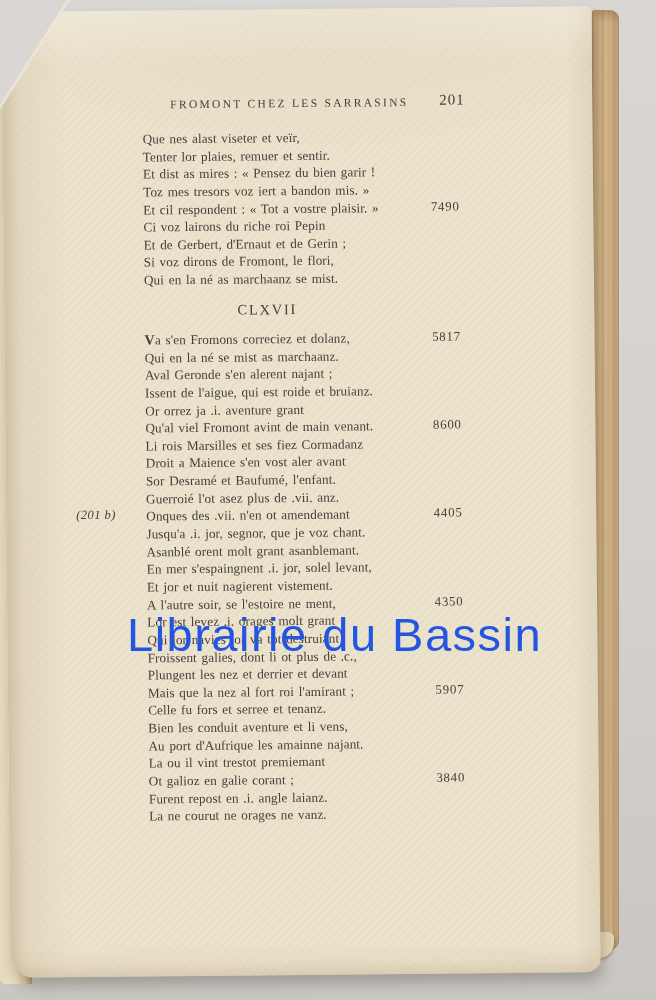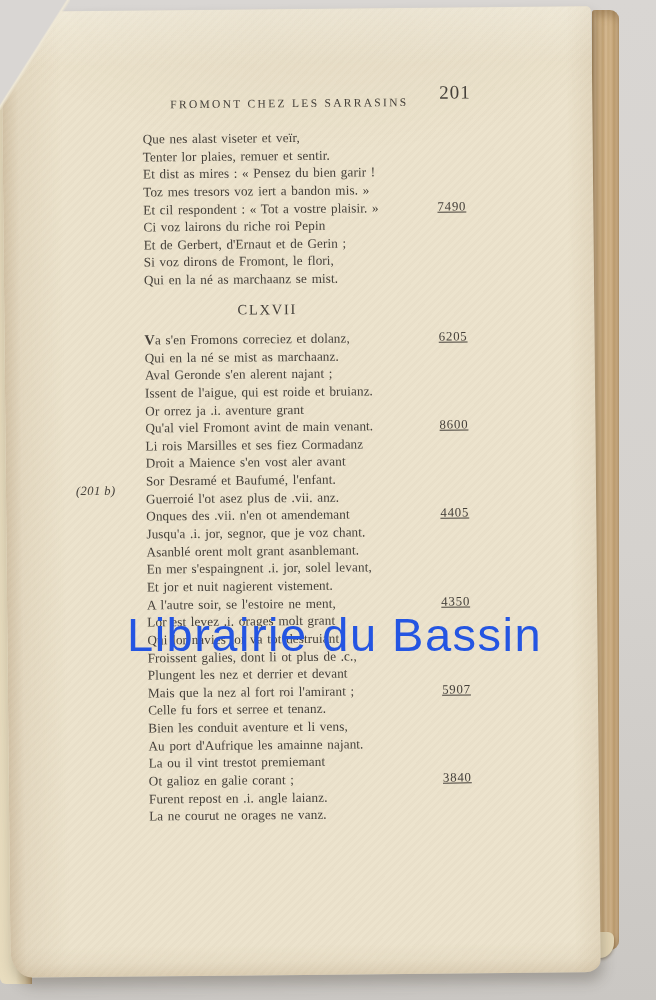--- a/index.html
+++ b/index.html
@@ -66,41 +66,41 @@
     background:linear-gradient(to bottom right,
       #d9d6d3 47%, #efe8d6 48.5%, rgba(239,232,214,0) 51%);
   }
 
   
   .running-title{
     position:absolute;left:168px;top:88px;
     font-size:11.5px;letter-spacing:2.3px;color:var(--ink);white-space:nowrap;
   }
   .page-number{
-    position:absolute;left:437px;top:74px;
-    font-size:19px;letter-spacing:1px;color:var(--ink);
+    position:absolute;left:437px;top:84px;
+    font-size:15px;letter-spacing:1px;color:var(--ink);
   }
   .stanza{position:absolute;left:140px;width:330px;color:var(--ink);font-size:13.2px;}
   #stanza1{top:120px;}
   #stanza2{top:321px;}
   .verse-row{
     position:relative;height:17.65px;line-height:17.65px;
     white-space:nowrap;letter-spacing:.1px;word-spacing:1.2px;
   }
   .verse-num{
-    position:absolute;left:281px;top:0;width:42px;text-align:right;
-    font-size:12.8px;letter-spacing:.8px;word-spacing:0;text-decoration:underline;
+    position:absolute;left:281px;top:0;width:42px;text-align:center;
+    font-size:12.8px;letter-spacing:.8px;word-spacing:0;
   }
   .lettrine{font-weight:bold;font-size:14.2px;}
   .section-heading{
     position:absolute;left:140px;top:292px;width:246px;text-align:center;
     font-size:14.5px;letter-spacing:1.7px;color:var(--ink);
   }
   .margin-note{
-    position:absolute;left:70px;top:473px;
+    position:absolute;left:70px;top:497px;
     font-style:italic;font-size:12.6px;letter-spacing:.4px;color:var(--ink);
     white-space:nowrap;
   }
 
   
   .watermark{
     position:absolute;left:127px;top:611px;z-index:6;
     font-family:"Liberation Sans", sans-serif;
     font-size:47px;line-height:47px;letter-spacing:1.5px;
     color:var(--wm);white-space:nowrap;
@@ -129,21 +129,21 @@
         <div class="verse-row"><span class="verse-text">Et cil respondent : « Tot a vostre plaisir. »</span><span class="verse-num">7490</span></div>
         <div class="verse-row"><span class="verse-text">Ci voz lairons du riche roi Pepin</span></div>
         <div class="verse-row"><span class="verse-text">Et de Gerbert, d'Ernaut et de Gerin ;</span></div>
         <div class="verse-row"><span class="verse-text">Si voz dirons de Fromont, le flori,</span></div>
         <div class="verse-row"><span class="verse-text">Qui en la né as marchaanz se mist.</span></div>
       </div>
 
     <div class="section-heading">CLXVII</div>
 
     <div class="stanza" id="stanza2">
-        <div class="verse-row"><span class="verse-text"><span class="lettrine">V</span>a s'en Fromons correciez et dolanz,</span><span class="verse-num">6205</span></div>
+        <div class="verse-row"><span class="verse-text"><span class="lettrine">V</span>a s'en Fromons correciez et dolanz,</span><span class="verse-num">5817</span></div>
         <div class="verse-row"><span class="verse-text">Qui en la né se mist as marchaanz.</span></div>
         <div class="verse-row"><span class="verse-text">Aval Geronde s'en alerent najant ;</span></div>
         <div class="verse-row"><span class="verse-text">Issent de l'aigue, qui est roide et bruianz.</span></div>
         <div class="verse-row"><span class="verse-text">Or orrez ja .i. aventure grant</span></div>
         <div class="verse-row"><span class="verse-text">Qu'al viel Fromont avint de main venant.</span><span class="verse-num">8600</span></div>
         <div class="verse-row"><span class="verse-text">Li rois Marsilles et ses fiez Cormadanz</span></div>
         <div class="verse-row"><span class="verse-text">Droit a Maience s'en vost aler avant</span></div>
         <div class="verse-row"><span class="verse-text">Sor Desramé et Baufumé, l'enfant.</span></div>
         <div class="verse-row"><span class="verse-text">Guerroié l'ot asez plus de .vii. anz.</span></div>
         <div class="verse-row"><span class="verse-text">Onques des .vii. n'en ot amendemant</span><span class="verse-num">4405</span></div>

